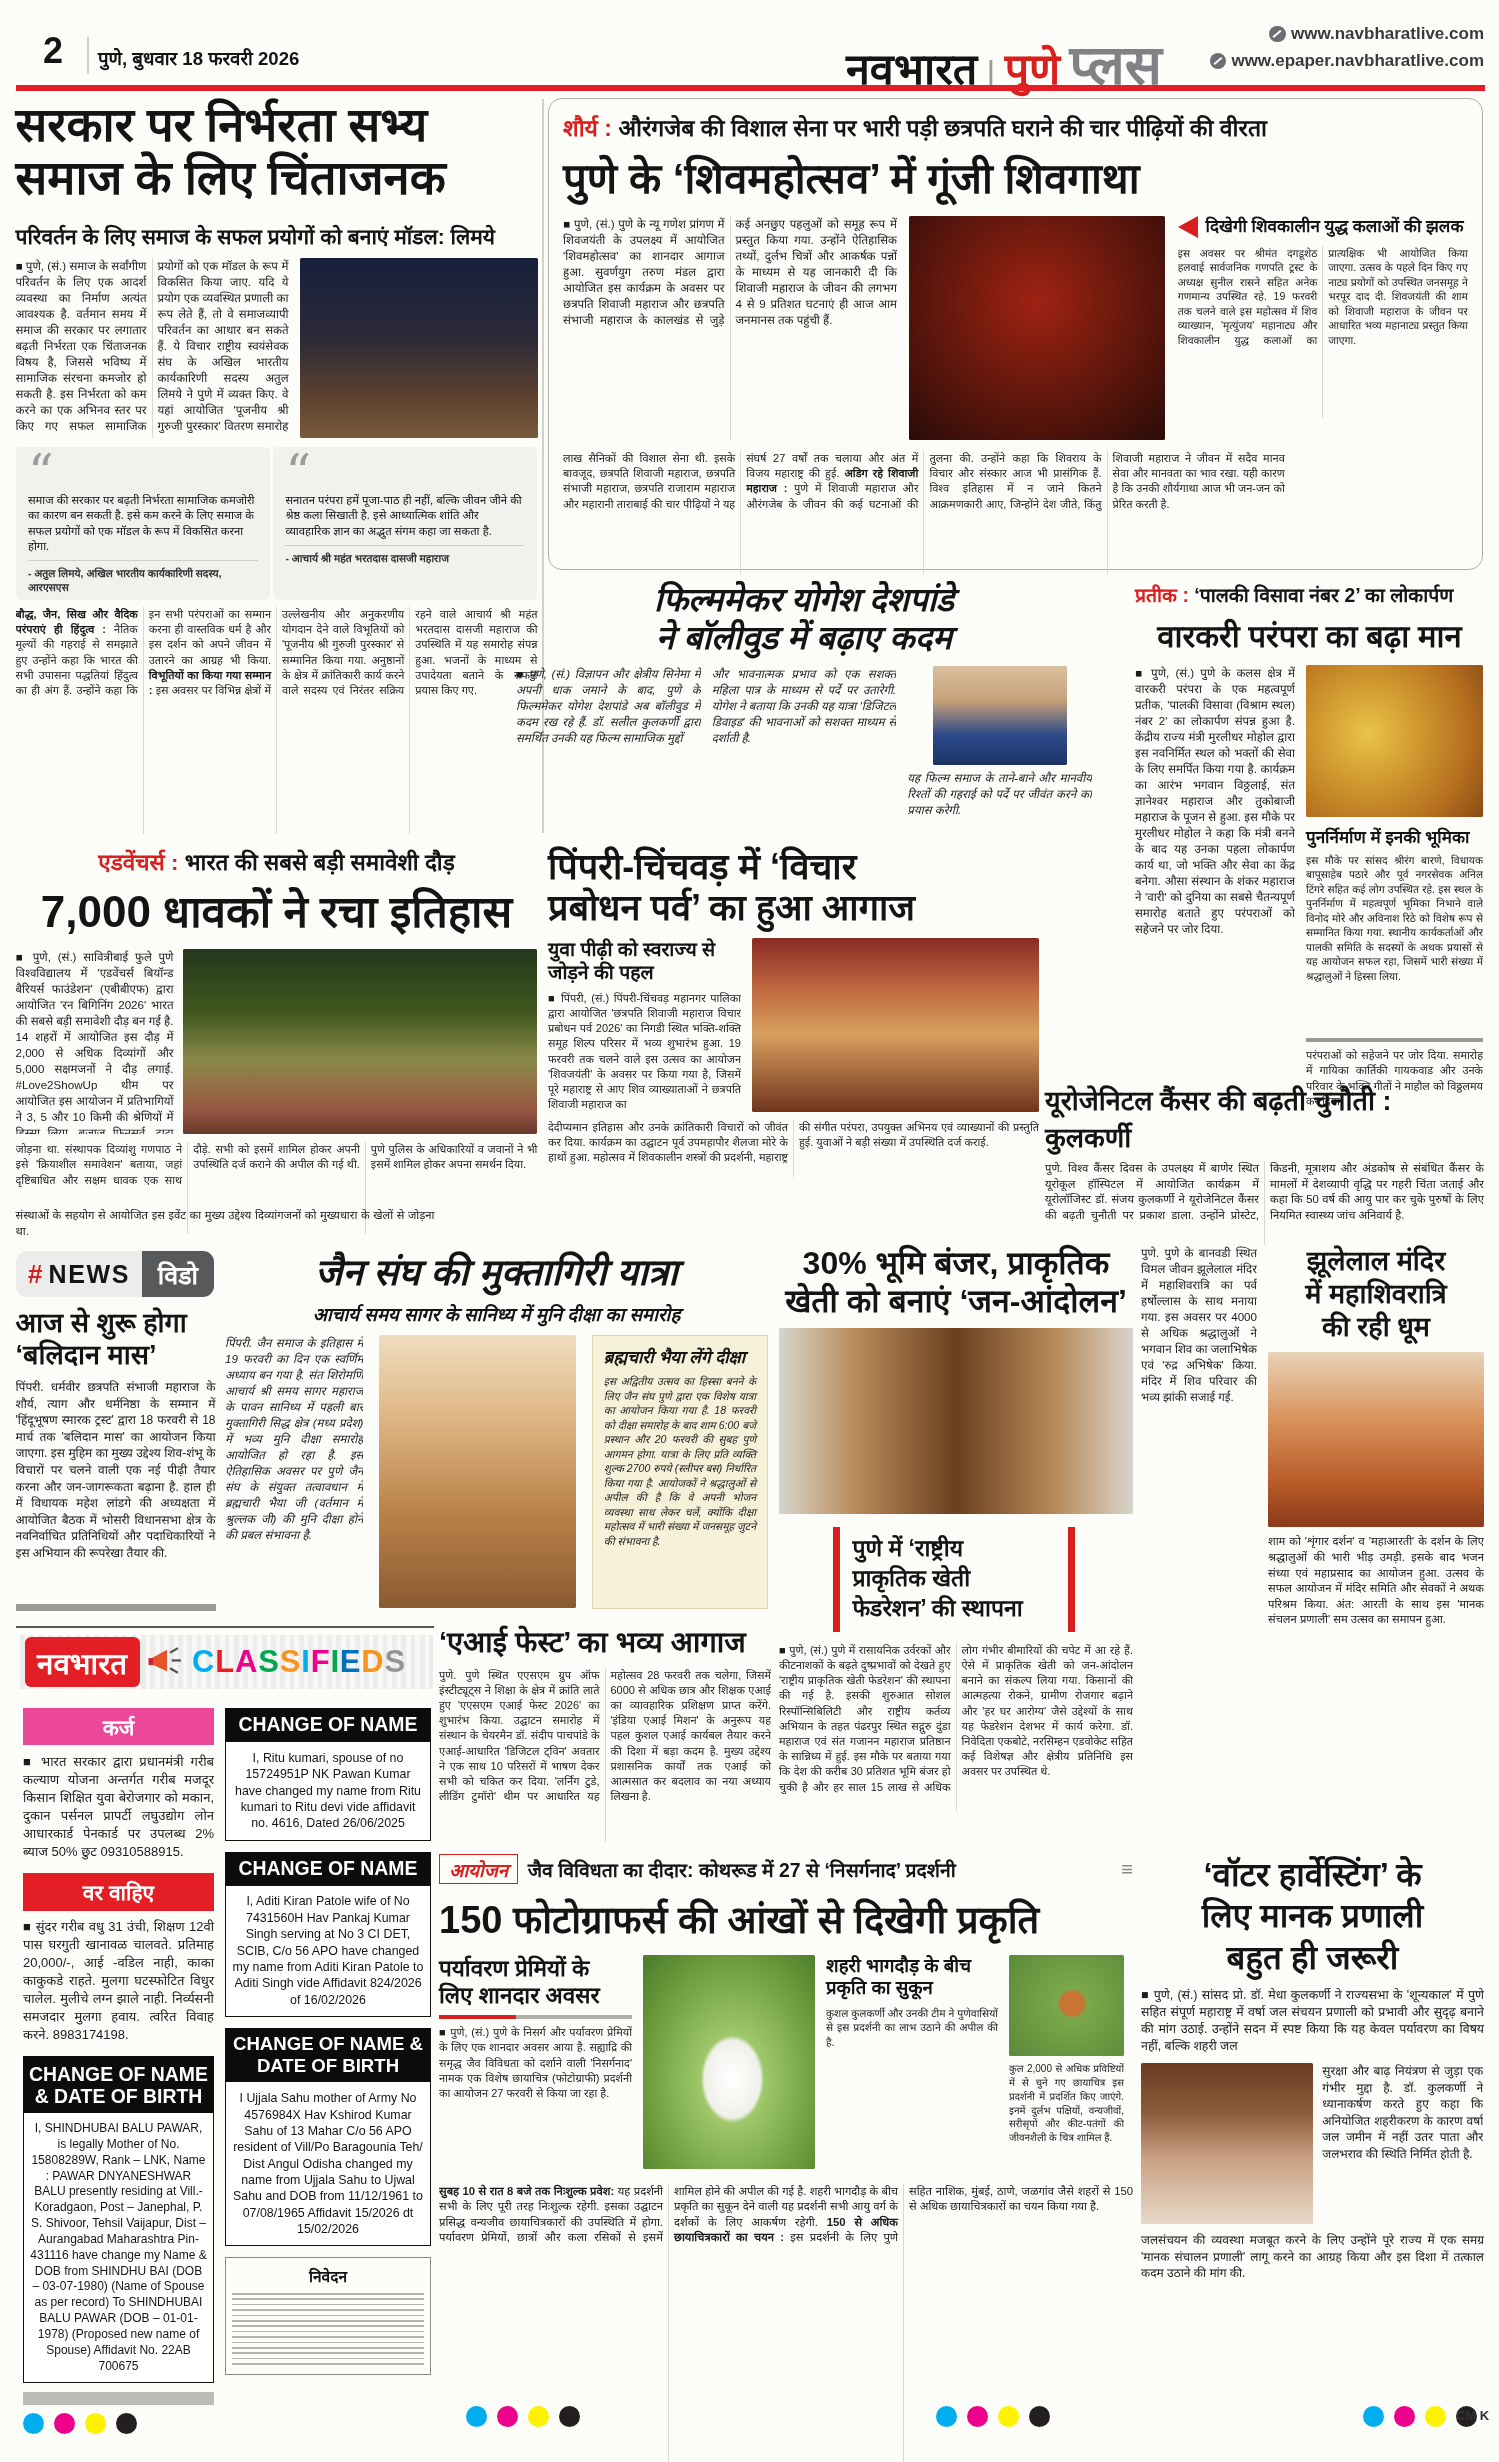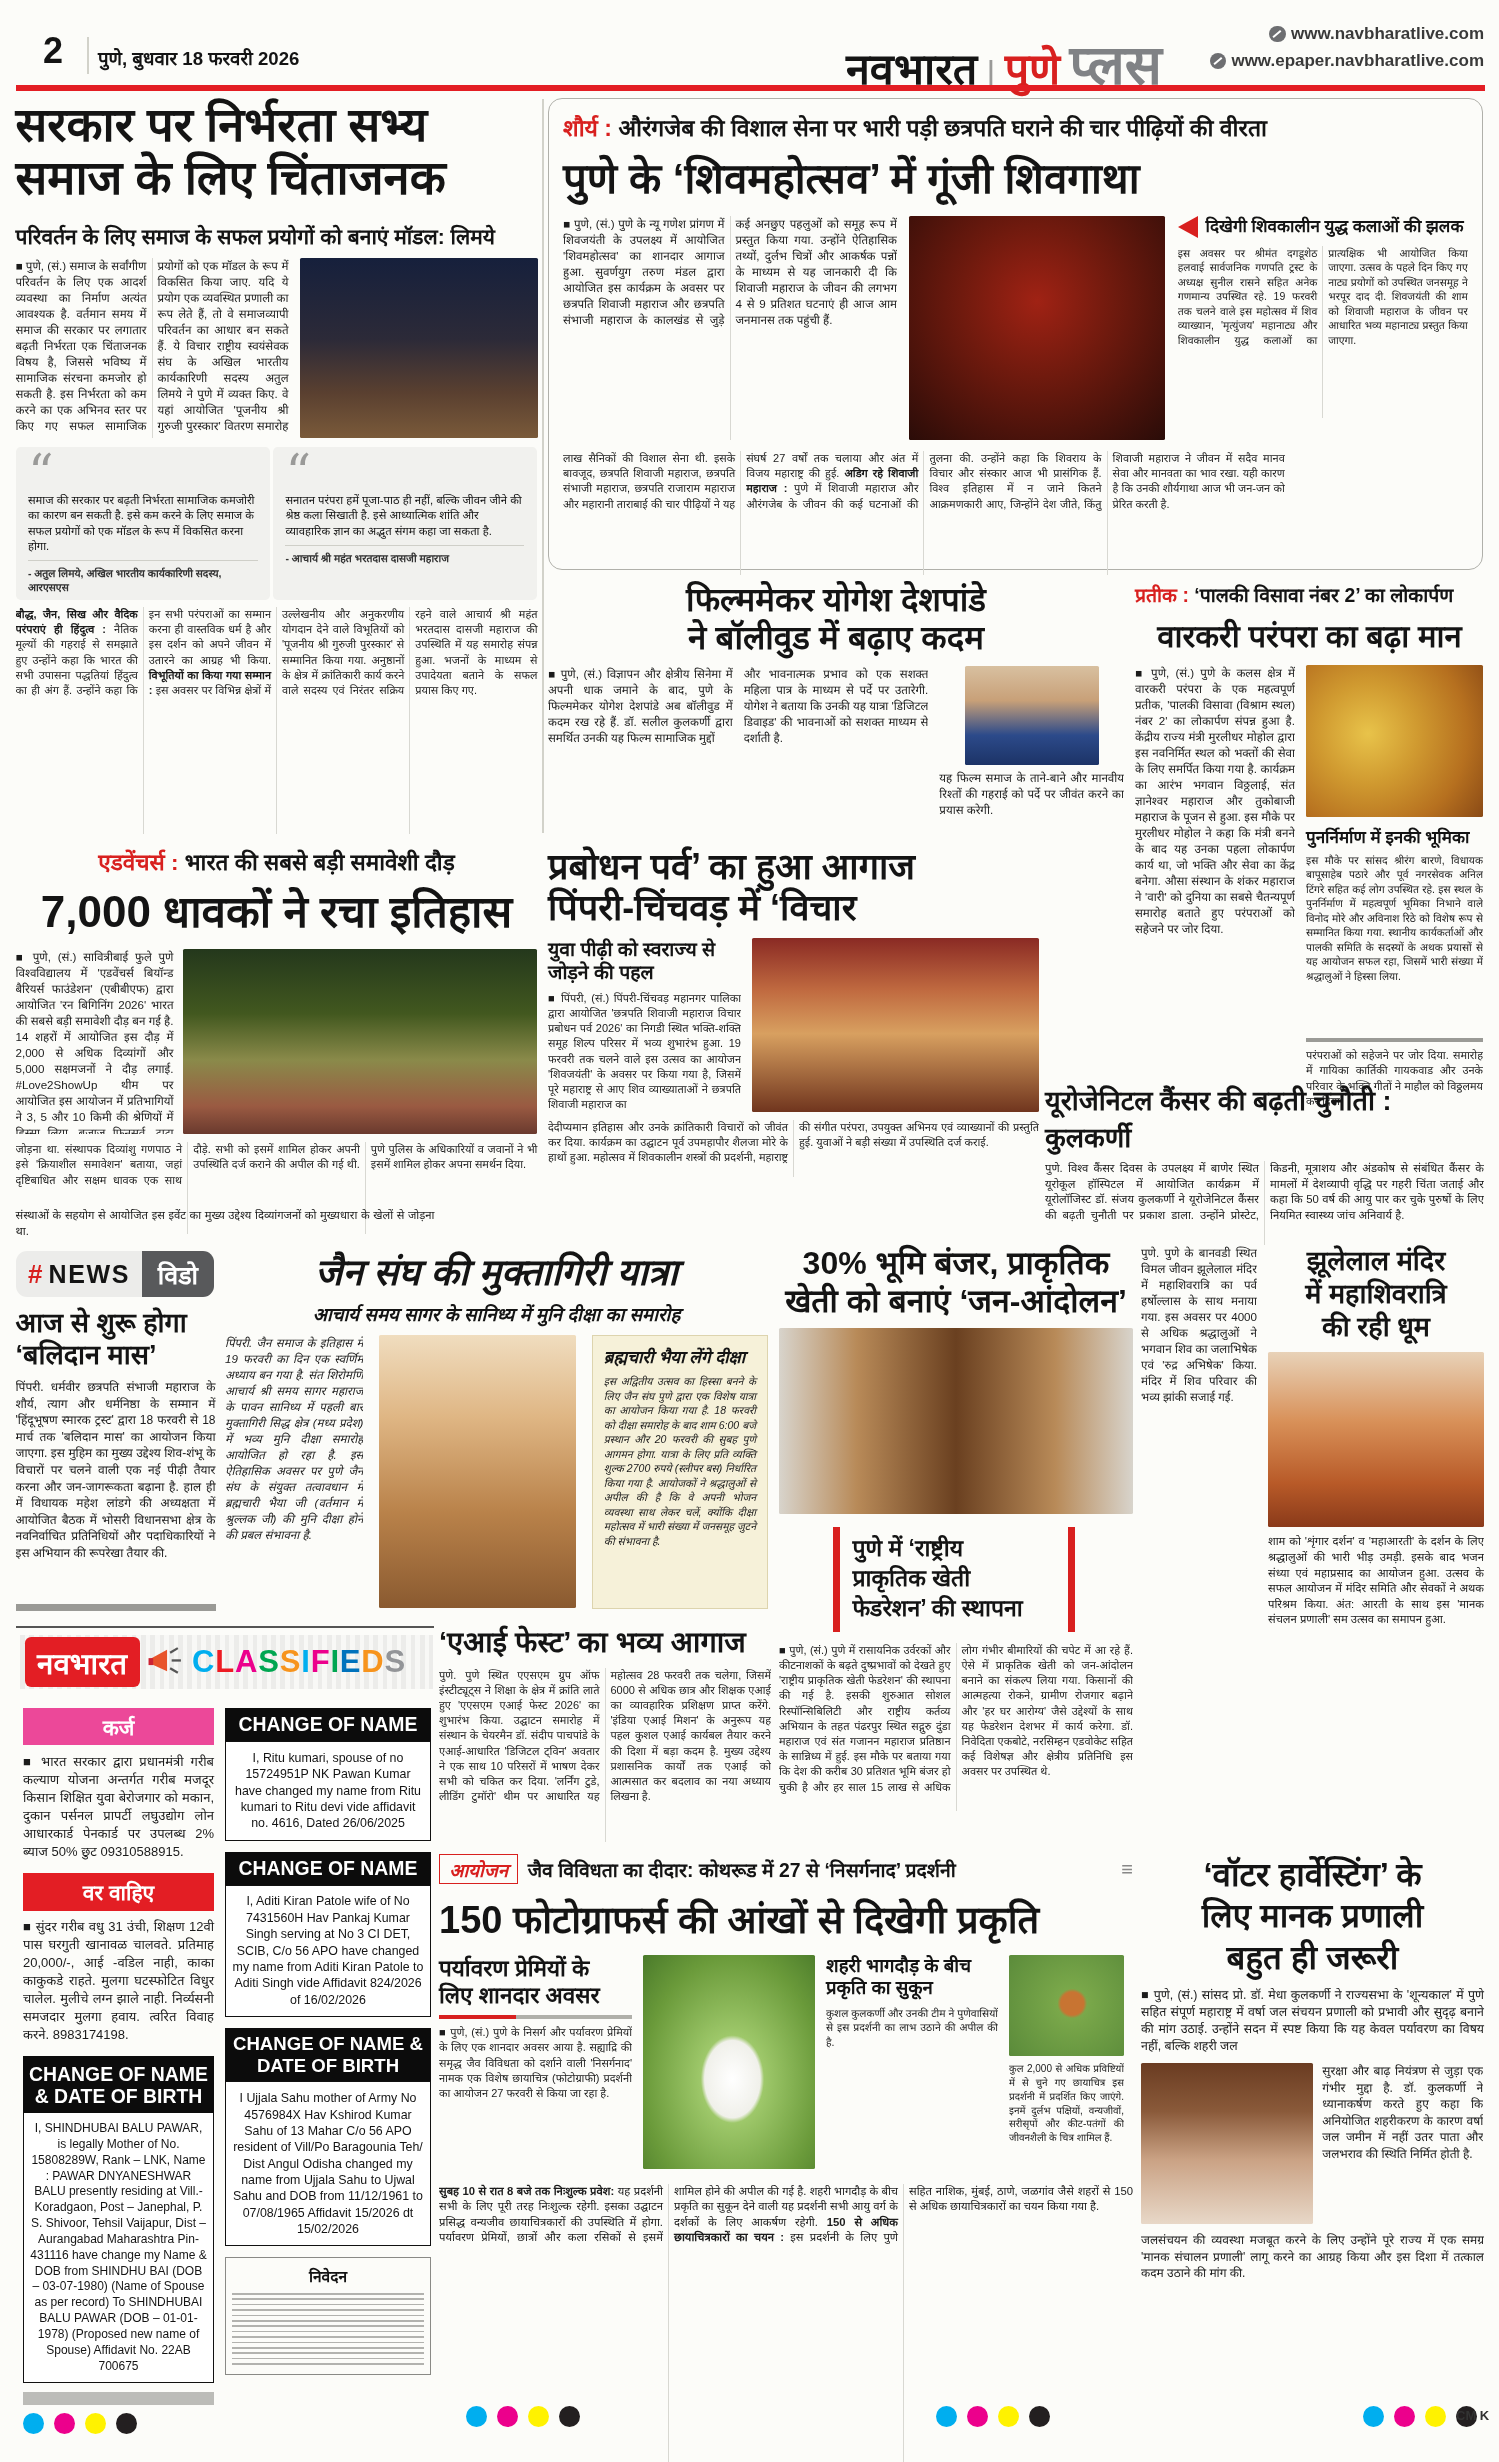--- a/index.html
+++ b/index.html
@@ -103,21 +103,21 @@
       </div>
     </div>
     <div class="body-txt cols5" style="font-size:11px;height:124px;overflow:hidden;margin-top:11px;">
       <span>लाख सैनिकों की विशाल सेना थी. इसके बावजूद, छत्रपति शिवाजी महाराज, छत्रपति संभाजी महाराज, छत्रपति राजाराम महाराज और महारानी ताराबाई की चार पीढ़ियों ने यह संघर्ष 27 वर्षों तक चलाया और अंत में विजय महाराष्ट्र की हुई.</span>
       <b>अडिग रहे शिवाजी महाराज :</b>
       <span>पुणे में शिवाजी महाराज और औरंगजेब के जीवन की कई घटनाओं की तुलना की. उन्होंने कहा कि शिवराय के विचार और संस्कार आज भी प्रासंगिक हैं.</span>
       <span>विश्व इतिहास में न जाने कितने आक्रमणकारी आए, जिन्होंने देश जीते, किंतु शिवाजी महाराज ने जीवन में सदैव मानव सेवा और मानवता का भाव रखा. यही कारण है कि उनकी शौर्यगाथा आज भी जन-जन को प्रेरित करती है.</span>
     </div>
   </div>
 
-  <div class="abs" style="left:548px;top:581px;width:576px;">
+  <div class="abs" style="left:516px;top:581px;width:576px;font-style:italic;">
     <div class="b ctr" style="font-size:33px;line-height:1.15;">
       <div>फिल्ममेकर योगेश देशपांडे</div>
       <div>ने बॉलीवुड में बढ़ाए कदम</div>
     </div>
     <div style="display:flex;gap:11px;margin-top:9.3px;">
       <div class="body-txt" style="width:185px;height:152px;overflow:hidden;">■ पुणे, (सं.) विज्ञापन और क्षेत्रीय सिनेमा में अपनी धाक जमाने के बाद, पुणे के फिल्ममेकर योगेश देशपांडे अब बॉलीवुड में कदम रख रहे हैं. डॉ. सलील कुलकर्णी द्वारा समर्थित उनकी यह फिल्म सामाजिक मुद्दों</div>
       <div class="body-txt" style="width:185px;height:152px;overflow:hidden;">और भावनात्मक प्रभाव को एक सशक्त महिला पात्र के माध्यम से पर्दे पर उतारेगी. योगेश ने बताया कि उनकी यह यात्रा 'डिजिटल डिवाइड' की भावनाओं को सशक्त माध्यम से दर्शाती है.</div>
       <div style="width:185px;">
         <div class="photo" style="width:134px;height:99px;margin:0 auto;background:linear-gradient(180deg,#d8c0a0 0%,#c8a078 35%,#2c4a8a 70%,#1c3366 100%);"></div>
         <div class="body-txt" style="margin-top:4.7px;height:47px;overflow:hidden;">यह फिल्म समाज के ताने-बाने और मानवीय रिश्तों की गहराई को पर्दे पर जीवंत करने का प्रयास करेगी.</div>
@@ -153,22 +153,22 @@
     <div class="b ctr" style="font-size:44px;margin-top:3.1px;">7,000 धावकों ने रचा इतिहास</div>
     <div style="display:flex;gap:9.3px;margin-top:9.3px;">
       <div class="body-txt" style="width:158px;height:185px;overflow:hidden;">■ पुणे, (सं.) सावित्रीबाई फुले पुणे विश्वविद्यालय में 'एडवेंचर्स बियॉन्ड बैरियर्स फाउंडेशन' (एबीबीएफ) द्वारा आयोजित 'रन बिगिनिंग 2026' भारत की सबसे बड़ी समावेशी दौड़ बन गई है. 14 शहरों में आयोजित इस दौड़ में 2,000 से अधिक दिव्यांगों और 5,000 सक्षमजनों ने दौड़ लगाई. #Love2ShowUp थीम पर आयोजित इस आयोजन में प्रतिभागियों ने 3, 5 और 10 किमी की श्रेणियों में हिस्सा लिया. बजाज फिनसर्व, टाटा ऑटोकॉम्प जैसी कंपनियों और संस्थाओं के सहयोग से आयोजित इस इवेंट का मुख्य उद्देश्य दिव्यांगजनों को मुख्यधारा के खेलों से जोड़ना था.</div>
       <div class="photo" style="width:354px;height:185px;background:linear-gradient(180deg,#24381c 0%,#42581f 35%,#8a8a4a 60%,#9a5a42 85%,#6a3a2e 100%);"></div>
     </div>
     <div class="body-txt cols3" style="font-size:11px;height:92px;overflow:hidden;margin-top:7.8px;">जोड़ना था. संस्थापक दिव्यांशु गणपाठ ने इसे 'क्रियाशील समावेशन' बताया, जहां दृष्टिबाधित और सक्षम धावक एक साथ दौड़े. सभी को इसमें शामिल होकर अपनी उपस्थिति दर्ज कराने की अपील की गई थी. पुणे पुलिस के अधिकारियों व जवानों ने भी इसमें शामिल होकर अपना समर्थन दिया.</div>
   </div>
 
   <div class="abs" style="left:548px;top:846px;width:491px;">
     <div class="b" style="font-size:36px;line-height:1.15;">
+      <div>पिंपरी-चिंचवड़ में ‘विचार</div>
       <div>प्रबोधन पर्व’ का हुआ आगाज</div>
-      <div>पिंपरी-चिंचवड़ में ‘विचार</div>
     </div>
     <div style="display:flex;gap:11px;margin-top:9.3px;">
       <div style="width:193px;">
         <div class="b" style="font-size:19.4px;line-height:1.2;">युवा पीढ़ी को स्वराज्य से जोड़ने की पहल</div>
         <div class="body-txt" style="font-size:11px;margin-top:6.2px;height:123px;overflow:hidden;">■ पिंपरी, (सं.) पिंपरी-चिंचवड़ महानगर पालिका द्वारा आयोजित 'छत्रपति शिवाजी महाराज विचार प्रबोधन पर्व 2026' का निगडी स्थित भक्ति-शक्ति समूह शिल्प परिसर में भव्य शुभारंभ हुआ. 19 फरवरी तक चलने वाले इस उत्सव का आयोजन 'शिवजयंती' के अवसर पर किया गया है, जिसमें पूरे महाराष्ट्र से आए शिव व्याख्याताओं ने छत्रपति शिवाजी महाराज का</div>
       </div>
       <div class="photo" style="width:287px;height:174px;background:linear-gradient(180deg,#8a2a24 0%,#c06a40 30%,#d8a060 55%,#70351e 100%);"></div>
     </div>
     <div class="body-txt cols2" style="font-size:11px;height:57px;overflow:hidden;margin-top:6.2px;">देदीप्यमान इतिहास और उनके क्रांतिकारी विचारों को जीवंत कर दिया. कार्यक्रम का उद्घाटन पूर्व उपमहापौर शैलजा मोरे के हाथों हुआ. महोत्सव में शिवकालीन शस्त्रों की प्रदर्शनी, महाराष्ट्र की संगीत परंपरा, उपयुक्त अभिनय एवं व्याख्यानों की प्रस्तुति हुई. युवाओं ने बड़ी संख्या में उपस्थिति दर्ज कराई.</div>
   </div>

